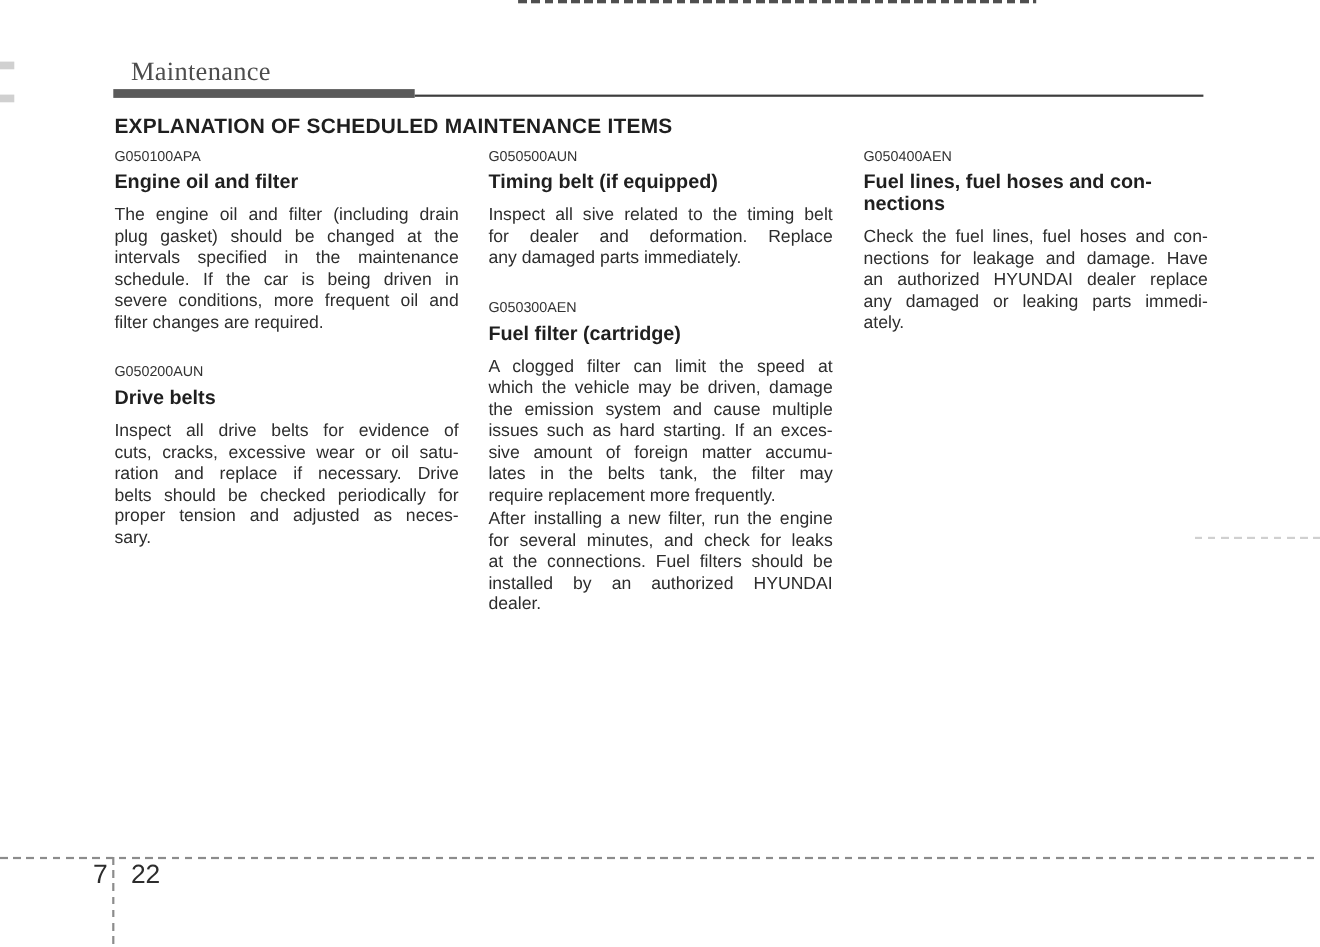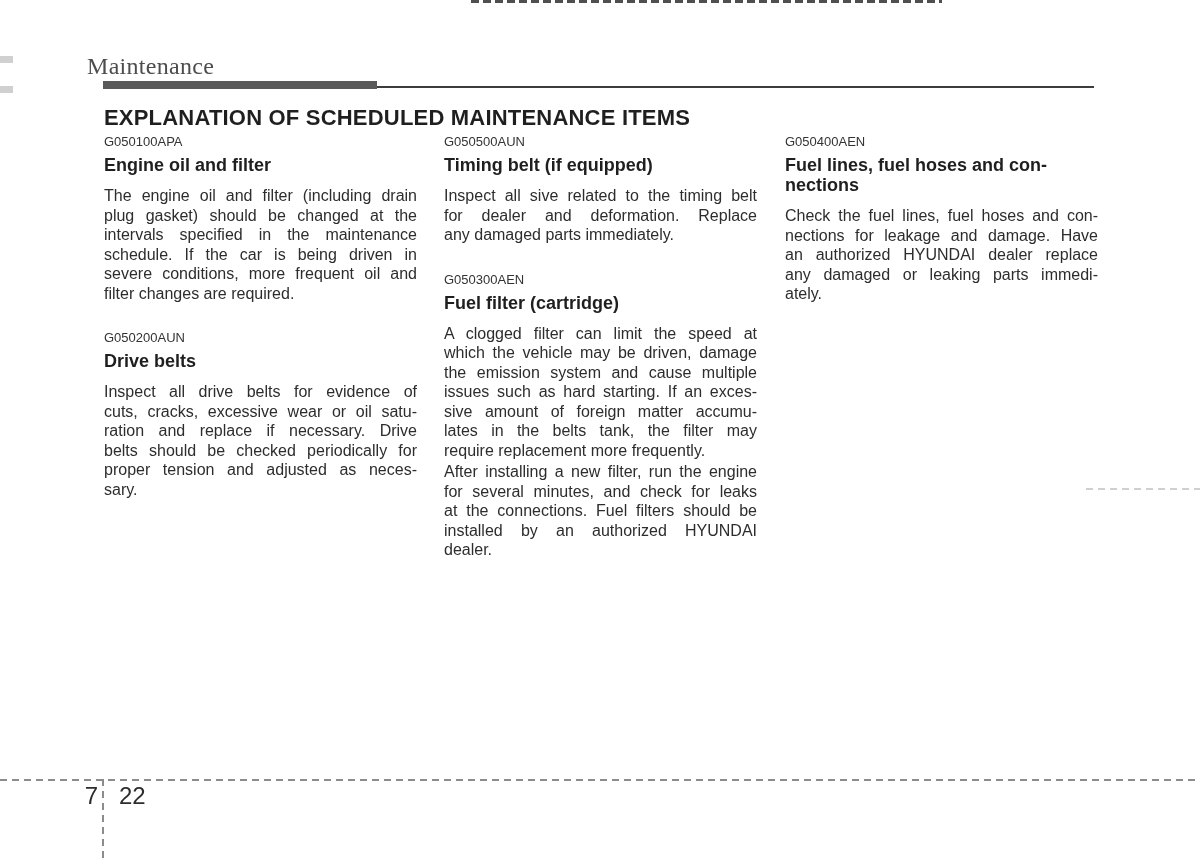--- a/index.html
+++ b/index.html
@@ -20,25 +20,25 @@
 
   
   .top-dash{position:absolute;left:471px;top:0;width:471px;height:3px;
     background:repeating-linear-gradient(90deg,var(--top-dash-color) 0 8px,transparent 8px 12px);}
   .left-tick{position:absolute;left:0;width:13px;height:7px;background:var(--faint-mark-color);}
   .left-tick.t1{top:56px;} .left-tick.t2{top:86px;}
   .right-faint-dash{position:absolute;left:1086px;top:488px;width:114px;height:2px;
     background:repeating-linear-gradient(90deg,var(--faint-mark-color) 0 7px,transparent 7px 12px);}
 
   
-  .chapter-label{position:absolute;left:87px;top:53px;font-family:"Liberation Serif", serif;
+  .chapter-label{position:absolute;left:119px;top:53px;font-family:"Liberation Serif", serif;
     font-size:24px;color:var(--chapter-label-color);letter-spacing:.3px;}
   .rule-bar{position:absolute;left:103px;top:81px;width:274px;height:8px;background:var(--rule-bar-color);}
   .rule-line{position:absolute;left:377px;top:86px;width:717px;height:2px;background:var(--rule-line-color);}
-  .page-title{position:absolute;left:104px;top:105px;font-size:22px;font-weight:bold;
+  .page-title{position:absolute;left:104px;top:105px;font-size:19px;font-weight:bold;
     color:var(--heading-color);letter-spacing:.2px;}
 
   
   .col{position:absolute;top:134px;width:313px;}
   .col.c1{left:104px;} .col.c2{left:444px;} .col.c3{left:785px;}
   .section + .section{margin-top:27px;}
   .code{font-size:13px;color:var(--code-color);line-height:15px;}
   .heading{font-size:18px;font-weight:bold;color:var(--heading-color);line-height:20px;margin-top:6px;}
   .para{margin-top:11px;}
   .para + .para{margin-top:2px;}

